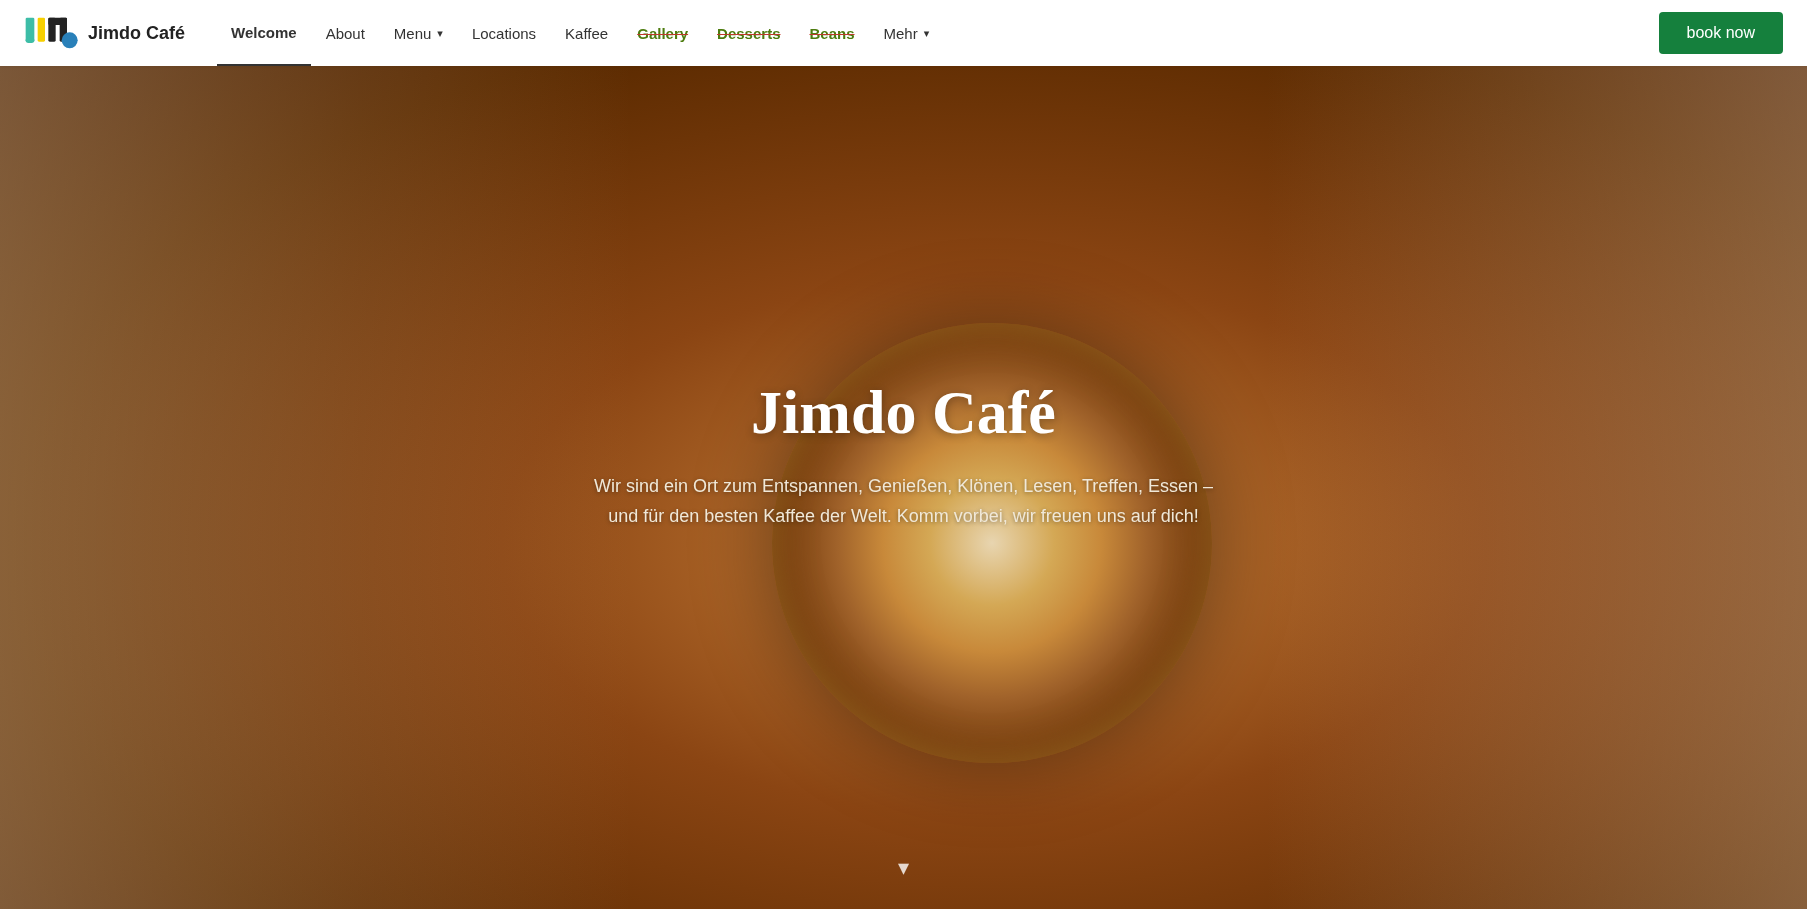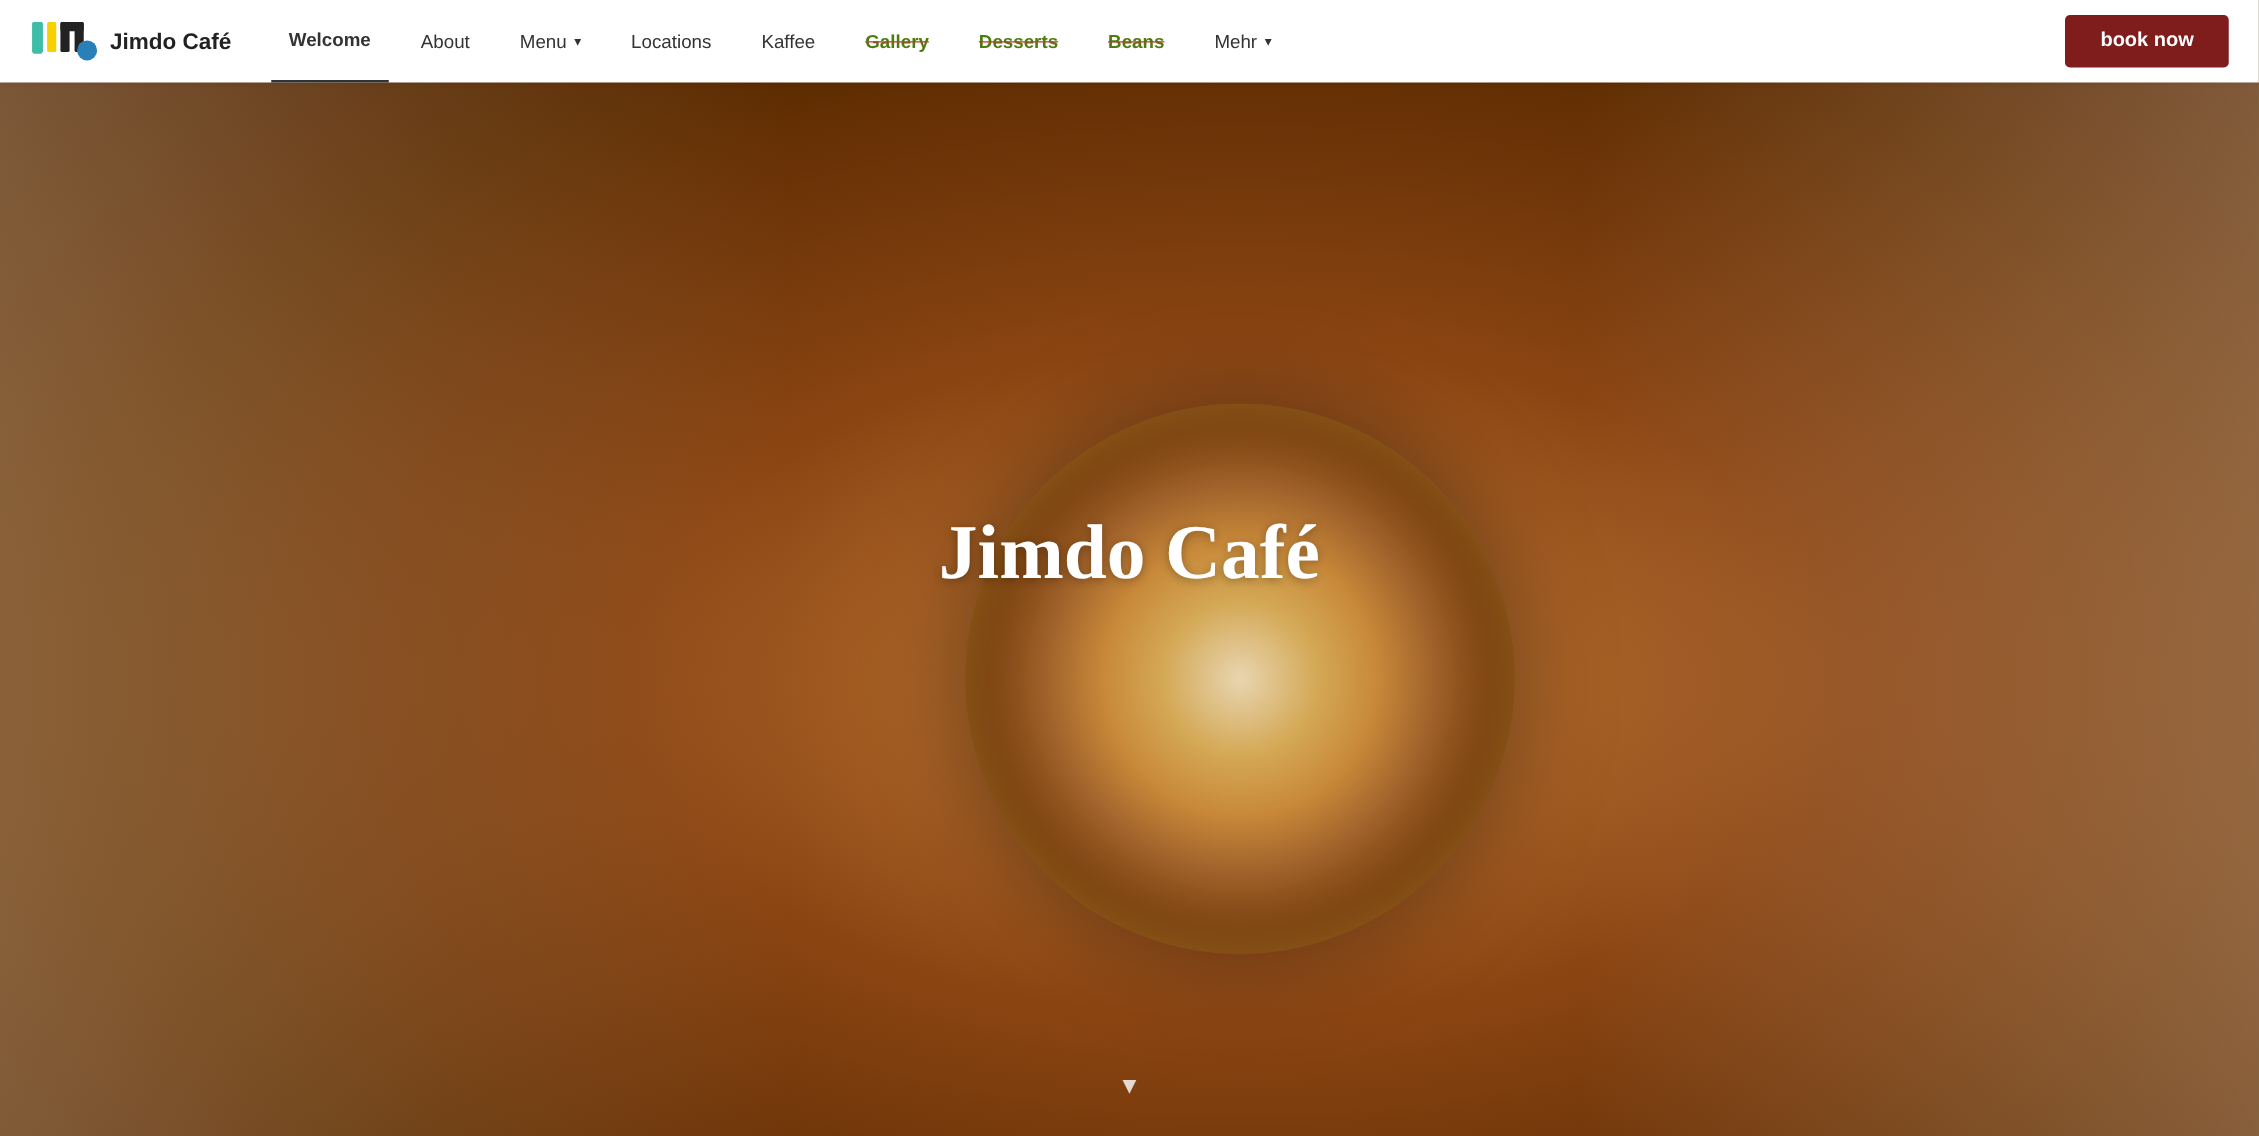--- a/index.html
+++ b/index.html
@@ -34,21 +34,21 @@
     .nav-site-title {
       font-size: 18px;
       font-weight: 600;
       color: #222;
       white-space: nowrap;
     }
 
     .nav-links {
       display: flex;
       align-items: center;
-      gap: 12px;
+      gap: 1px;
       flex: 1;
       list-style: none;
     }
 
     .nav-links li a {
       display: inline-flex;
       align-items: center;
       padding: 0 14px;
       height: 66px;
       text-decoration: none;
@@ -71,26 +71,26 @@
       font-weight: bold;
     }
 
     .nav-links li a .chevron {
       font-size: 11px;
       margin-left: 2px;
     }
 
     .nav-book-btn {
       margin-left: auto;
-      background: #7f1d1d;
+      background: #15803d;
       color: #fff;
       border: none;
       padding: 12px 28px;
       font-size: 16px;
-      font-weight: 700;
+      font-weight: 400;
       border-radius: 4px;
       cursor: pointer;
       white-space: nowrap;
       flex-shrink: 0;
     }
 
     
     .hero {
       position: relative;
       width: 100%;
@@ -259,16 +259,17 @@
     </ul>
 
   <button class="nav-book-btn">book now</button>
 </nav>
 
 <section class="hero">
   <div class="hero-bg"></div>
 
   <div class="hero-content">
     <h1 class="hero-title">Jimdo Café</h1>
+    <p class="hero-subtitle">Wir sind ein Ort zum Entspannen, Genießen, Klönen, Lesen, Treffen, Essen – und für den besten Kaffee der Welt. Komm vorbei, wir freuen uns auf dich!</p>
   </div>
 
   <div class="scroll-indicator">▾</div>
 </section>
 
 </body></html>

